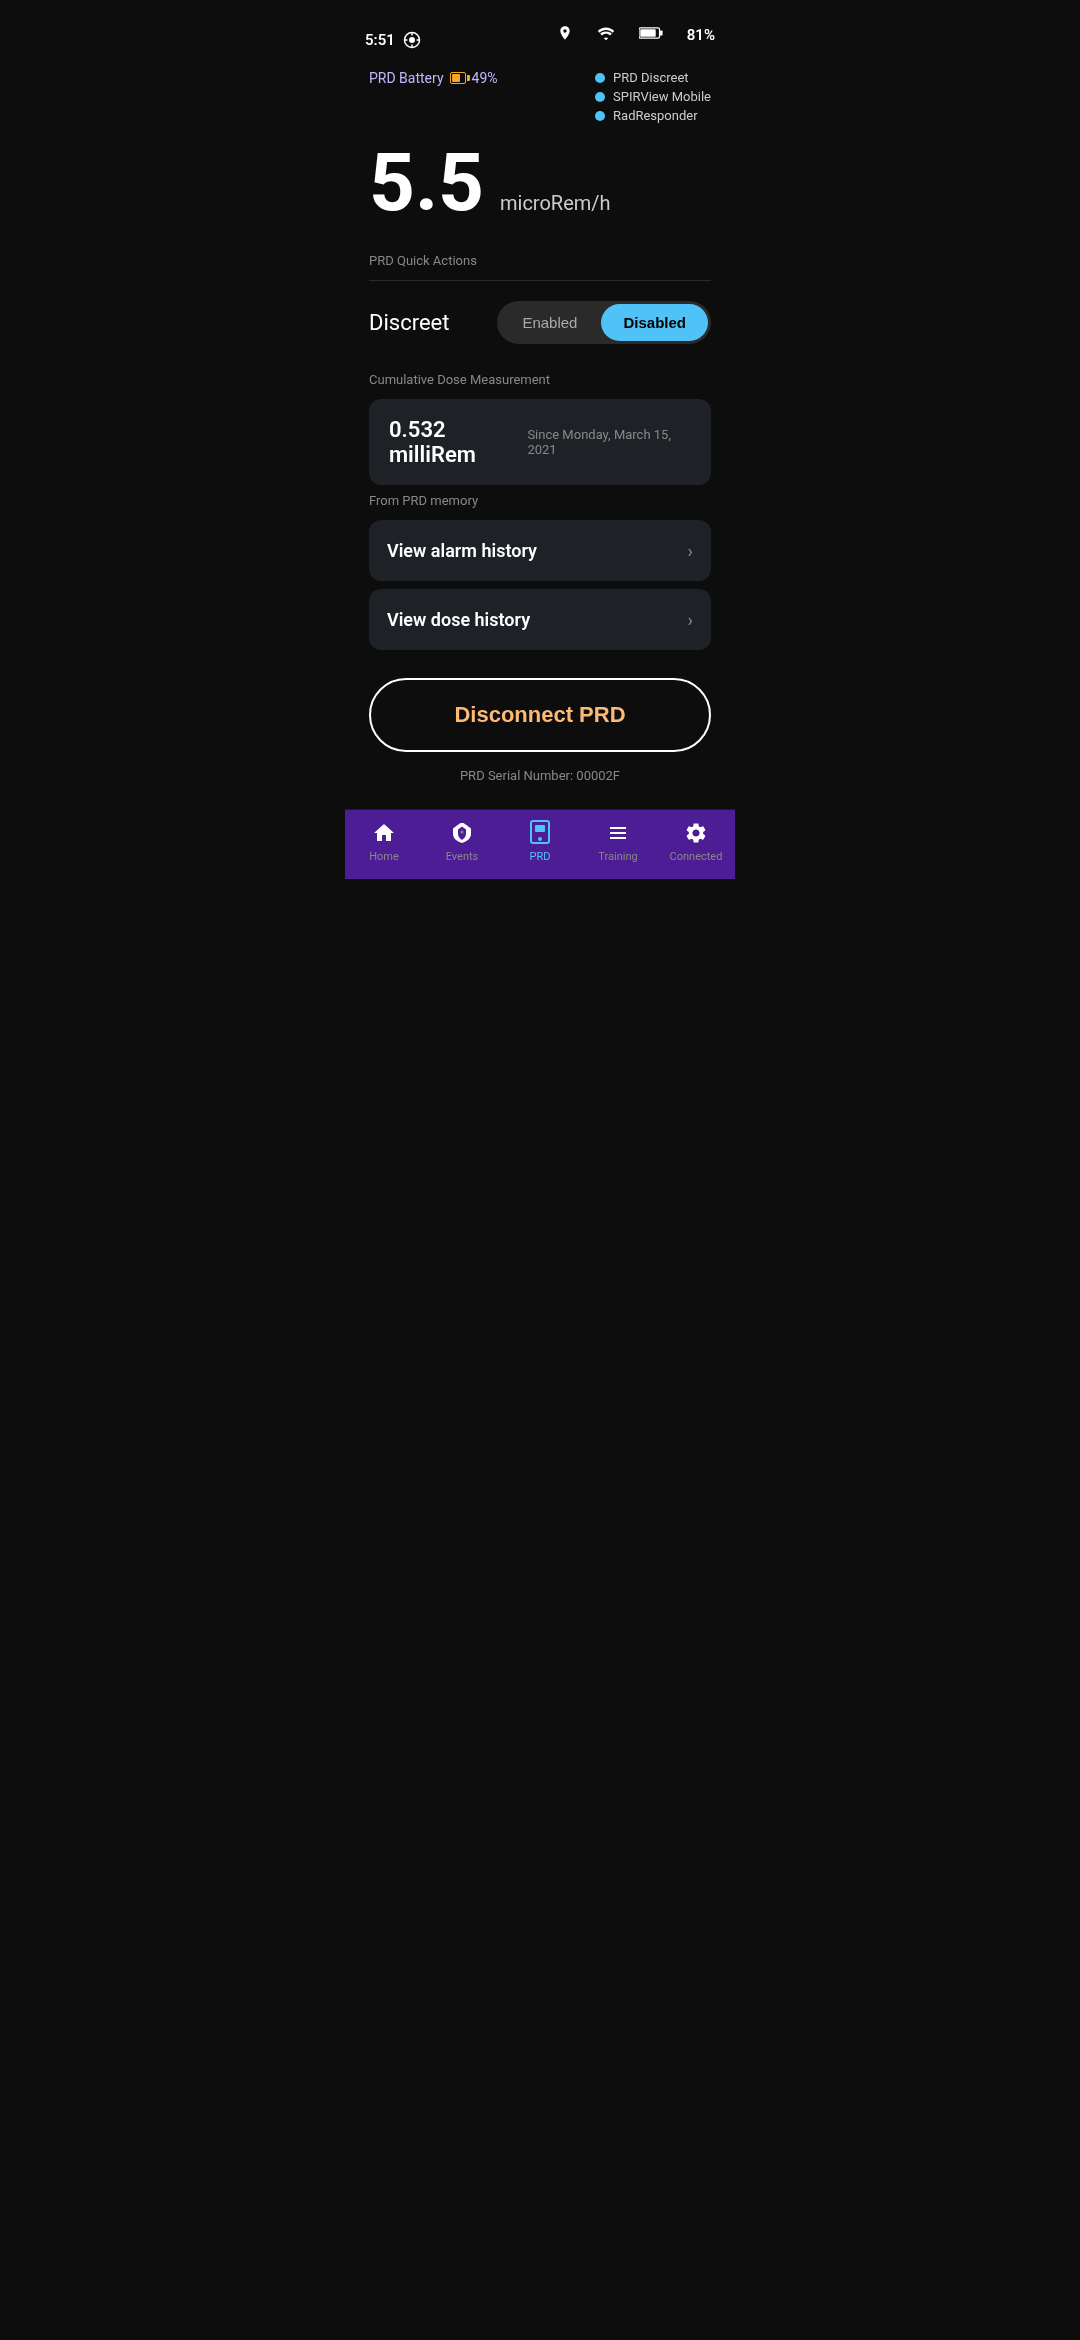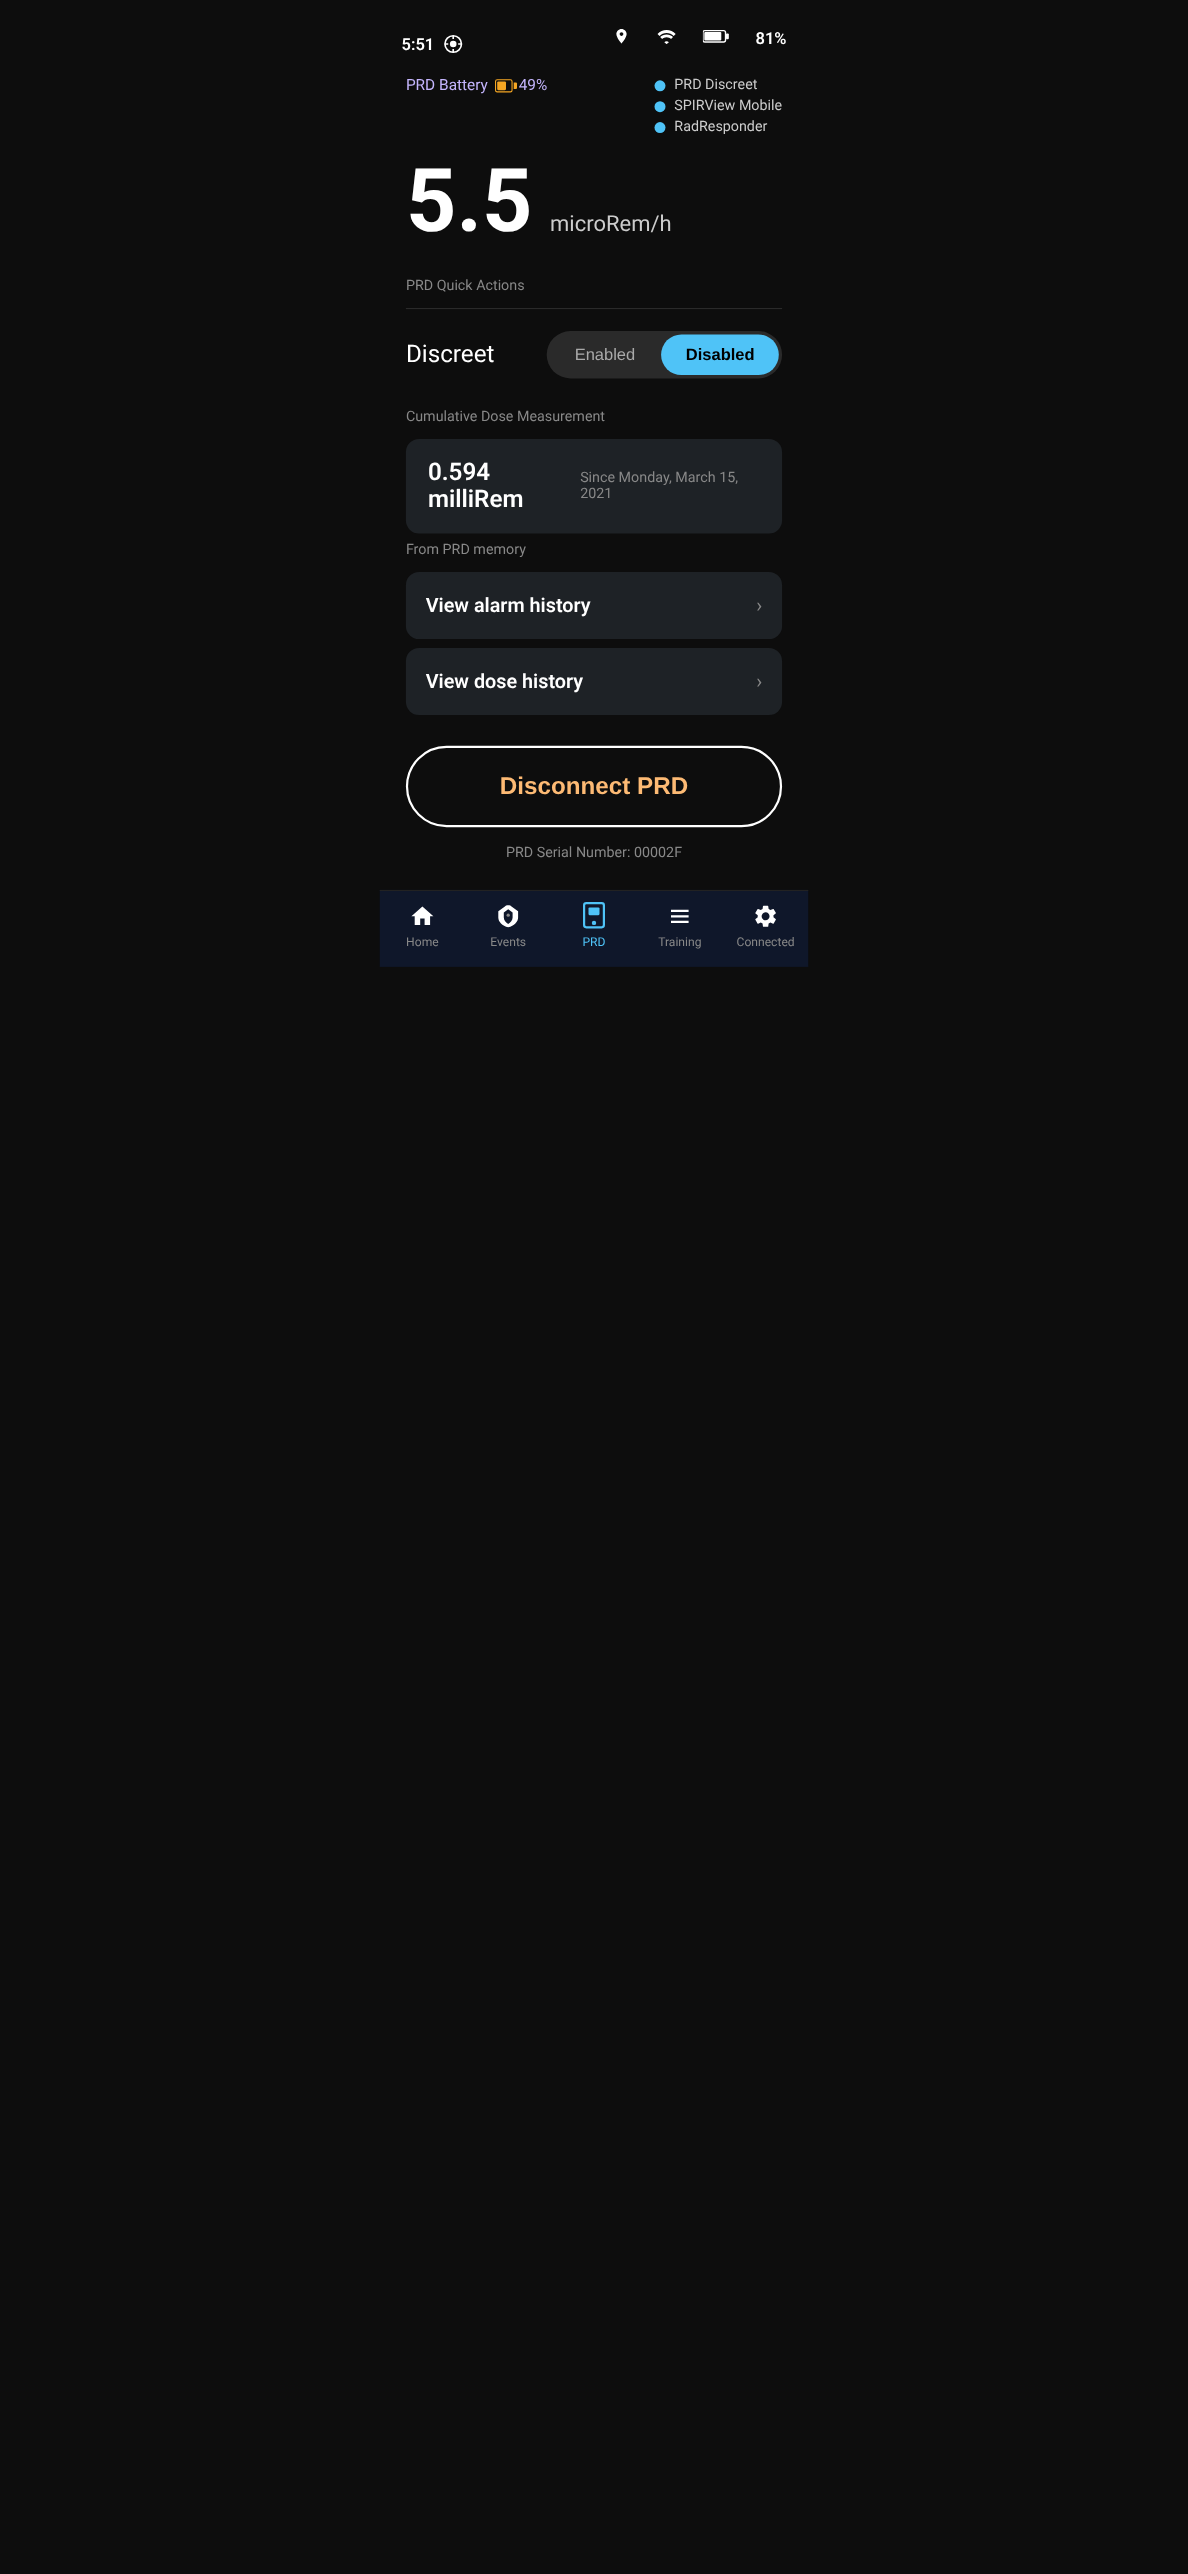--- a/index.html
+++ b/index.html
@@ -281,21 +281,21 @@
       font-size: 13px;
       color: #888888;
       margin-bottom: 16px;
     }
 
     
     .bottom-nav {
       display: flex;
       justify-content: space-around;
       align-items: center;
-      background: #0f172a;
+      background: #4c1d95;
       padding: 10px 0 16px;
       border-top: 1px solid #222222;
       text-align: center;
     }
 
     .nav-item {
       display: flex;
       flex-direction: column;
       align-items: center;
       gap: 4px;
@@ -410,21 +410,21 @@
     <div class="toggle-group">
       <button class="toggle-btn inactive">Enabled</button>
       <button class="toggle-btn active">Disabled</button>
     </div>
   </div>
 
   
   <div class="cumulative-section">
     <div class="section-label">Cumulative Dose Measurement</div>
     <div class="dose-card">
-      <span class="dose-value">0.594 milliRem</span>
+      <span class="dose-value">0.532 milliRem</span>
       <span class="dose-since">Since Monday, March 15, 2021</span>
     </div>
   </div>
 
   
   <div class="memory-section">
     <div class="section-label">From PRD memory</div>
     <div class="menu-item">
       <span class="menu-item-label">View alarm history</span>
       <span class="chevron-right">›</span>

